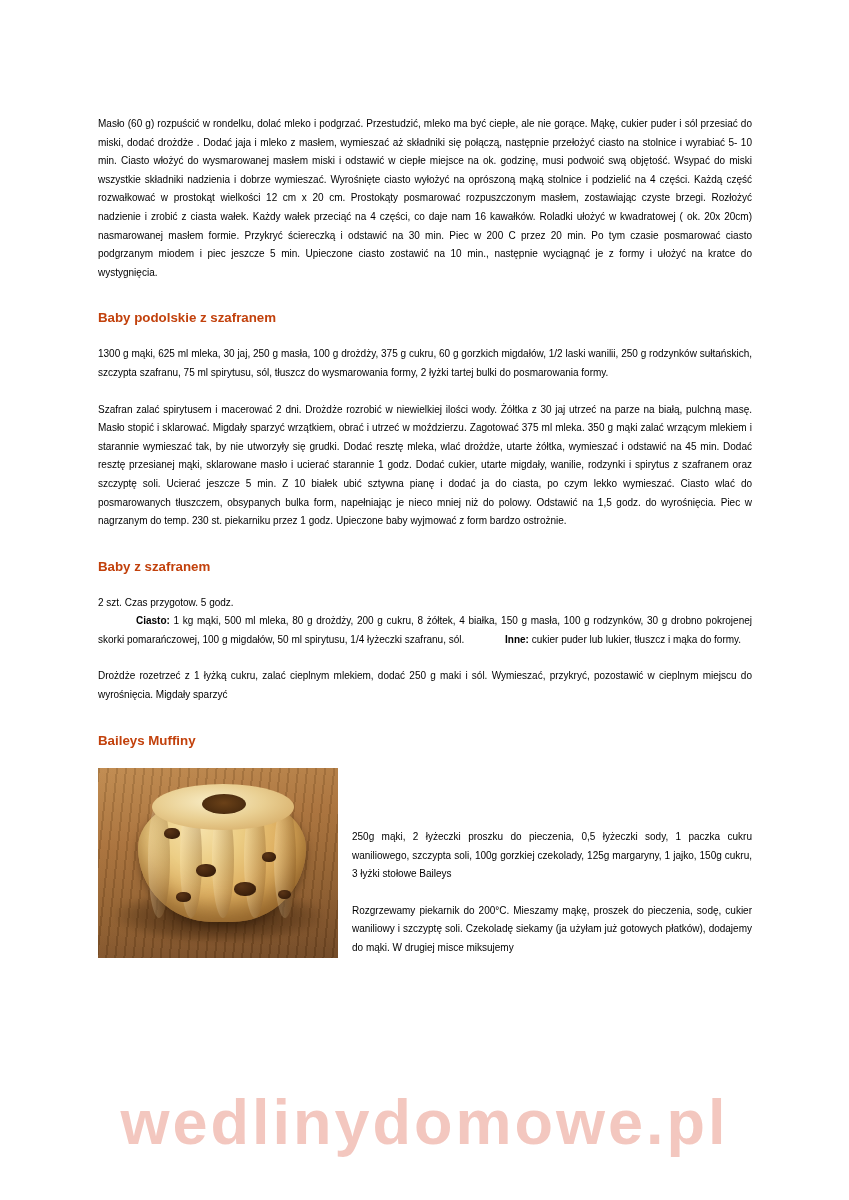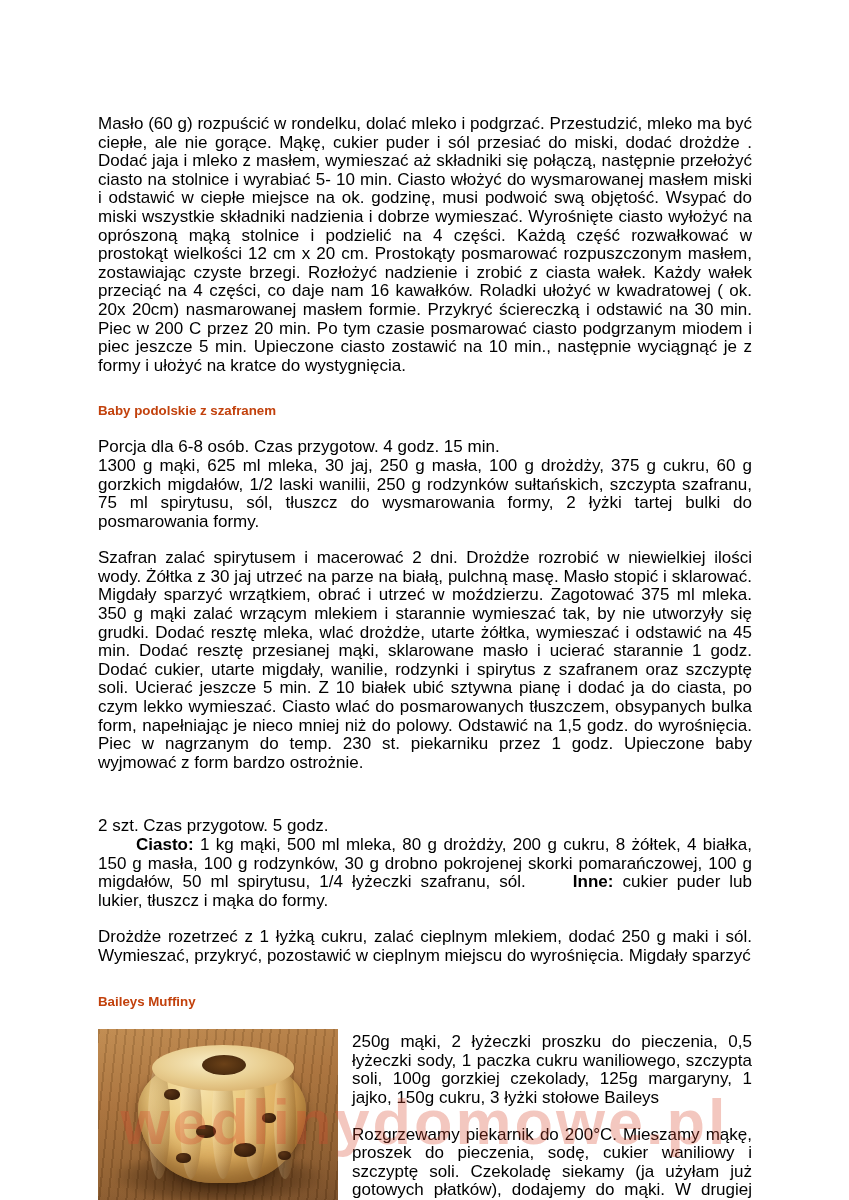--- a/index.html
+++ b/index.html
@@ -19,21 +19,21 @@
     margin: 0 auto;
   }
   .content {
     position: absolute;
     left: 98px;
     top: 115px;
     width: 654px;
   }
   p.body-text {
     margin: 0;
-    font-size: 17px;
+    font-size: 10px;
     line-height: 18.6px;
     color: #000000;
     text-align: justify;
   }
   .heading {
     margin: 0;
     font-size: 13.3px;
     font-weight: bold;
     color: #c2410c;
     line-height: 18px;
@@ -137,29 +137,29 @@
   <div class="content">
 
     <p class="body-text">Masło (60 g) rozpuścić w rondelku, dolać mleko i podgrzać. Przestudzić, mleko ma być ciepłe, ale nie gorące. Mąkę, cukier puder i sól przesiać do miski, dodać drożdże . Dodać jaja i mleko z masłem, wymieszać aż składniki się połączą, następnie przełożyć ciasto na stolnice i wyrabiać 5- 10 min. Ciasto włożyć do wysmarowanej masłem miski i odstawić w ciepłe miejsce na ok. godzinę, musi podwoić swą objętość. Wsypać do miski wszystkie składniki nadzienia i dobrze wymieszać. Wyrośnięte ciasto wyłożyć na oprószoną mąką stolnice i podzielić na 4 części. Każdą część rozwałkować w prostokąt wielkości 12 cm x 20 cm. Prostokąty posmarować rozpuszczonym masłem, zostawiając czyste brzegi. Rozłożyć nadzienie i zrobić z ciasta wałek. Każdy wałek przeciąć na 4 części, co daje nam 16 kawałków. Roladki ułożyć w kwadratowej ( ok. 20x 20cm) nasmarowanej masłem formie. Przykryć ściereczką i odstawić na 30 min. Piec w 200 C przez 20 min. Po tym czasie posmarować ciasto podgrzanym miodem i piec jeszcze 5 min. Upieczone ciasto zostawić na 10 min., następnie wyciągnąć je z formy i ułożyć na kratce do wystygnięcia.</p>
 
     <div class="gap-large"></div>
 
     <h2 class="heading">Baby podolskie z szafranem</h2>
 
     <div class="gap-med"></div>
 
-    <p class="body-text">Porcja dla 6-8 osób. Czas przygotow. 4 godz. 15 min.</p>
     <p class="body-text">1300 g mąki, 625 ml mleka, 30 jaj, 250 g masła, 100 g drożdży, 375 g cukru, 60 g gorzkich migdałów, 1/2 laski wanilii, 250 g rodzynków sułtańskich, szczypta szafranu, 75 ml spirytusu, sól, tłuszcz do wysmarowania formy, 2 łyżki tartej bulki do posmarowania formy.</p>
 
     <div class="gap-med"></div>
 
     <p class="body-text">Szafran zalać spirytusem i macerować 2 dni. Drożdże rozrobić w niewielkiej ilości wody. Żółtka z 30 jaj utrzeć na parze na białą, pulchną masę. Masło stopić i sklarować. Migdały sparzyć wrzątkiem, obrać i utrzeć w moździerzu. Zagotować 375 ml mleka. 350 g mąki zalać wrzącym mlekiem i starannie wymieszać tak, by nie utworzyły się grudki. Dodać resztę mleka, wlać drożdże, utarte żółtka, wymieszać i odstawić na 45 min. Dodać resztę przesianej mąki, sklarowane masło i ucierać starannie 1 godz. Dodać cukier, utarte migdały, wanilie, rodzynki i spirytus z szafranem oraz szczyptę soli. Ucierać jeszcze 5 min. Z 10 białek ubić sztywna pianę i dodać ja do ciasta, po czym lekko wymieszać. Ciasto wlać do posmarowanych tłuszczem, obsypanych bulka form, napełniając je nieco mniej niż do polowy. Odstawić na 1,5 godz. do wyrośnięcia. Piec w nagrzanym do temp. 230 st. piekarniku przez 1 godz. Upieczone baby wyjmować z form bardzo ostrożnie.</p>
 
     <div class="gap-large"></div>
 
+    <h2 class="heading">Baby z szafranem</h2>
 
     <div class="gap-med"></div>
 
     <p class="body-text">2 szt. Czas przygotow. 5 godz.</p>
     <p class="body-text"><span class="bold">Ciasto:</span><span> 1 kg mąki, 500 ml mleka, 80 g drożdży, 200 g cukru, 8 żółtek, 4 białka, 150 g masła, 100 g rodzynków, 30 g drobno pokrojenej skorki pomarańczowej, 100 g migdałów, 50 ml spirytusu, 1/4 łyżeczki szafranu, sól. </span><span class="bold">Inne:</span><span> cukier puder lub lukier, tłuszcz i mąka do formy.</span></p>
 
     <div class="gap-med"></div>
 
     <p class="body-text">Drożdże rozetrzeć z 1 łyżką cukru, zalać cieplnym mlekiem, dodać 250 g maki i sól. Wymieszać, przykryć, pozostawić w cieplnym miejscu do wyrośnięcia. Migdały sparzyć</p>
 

